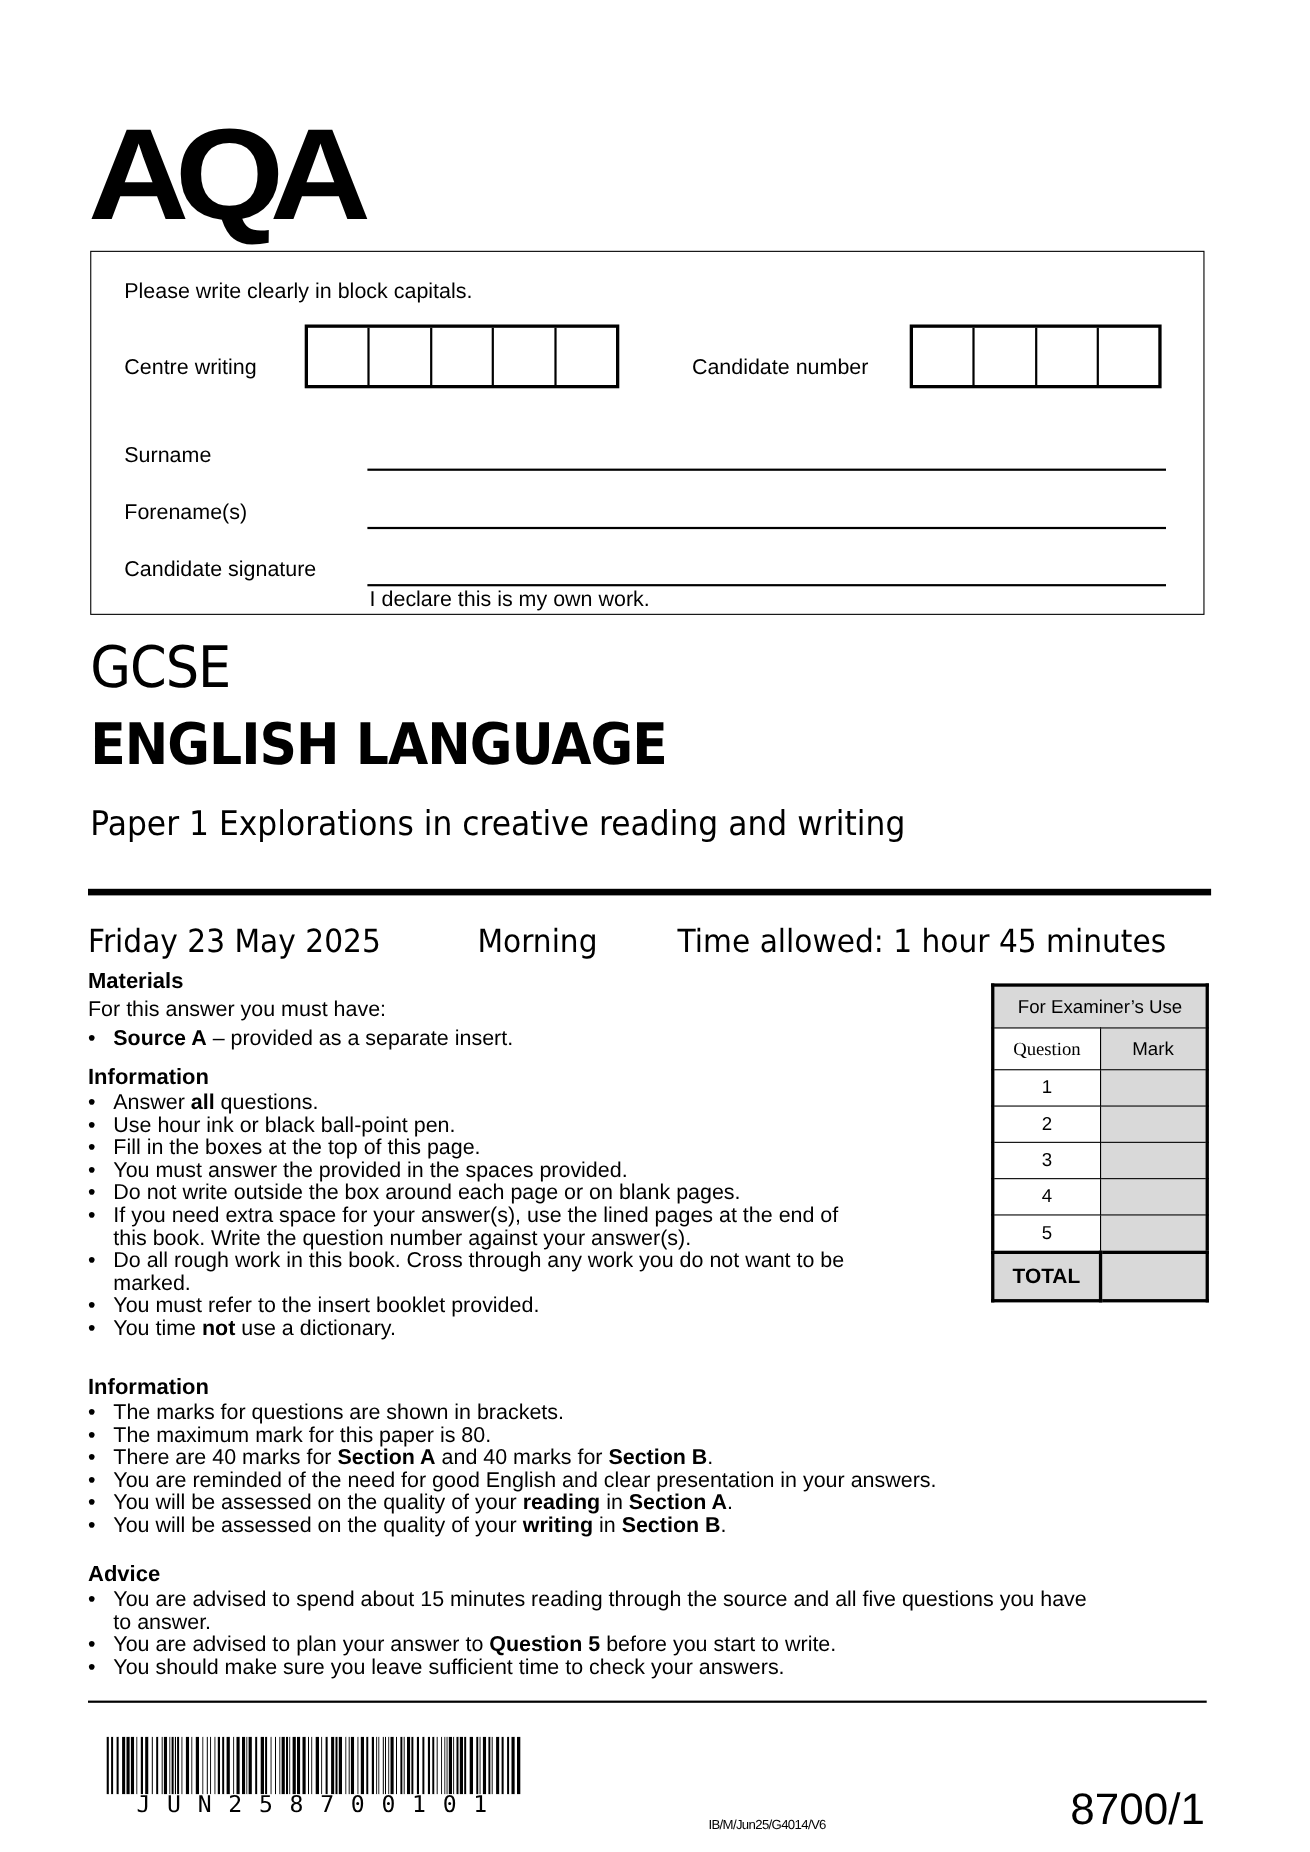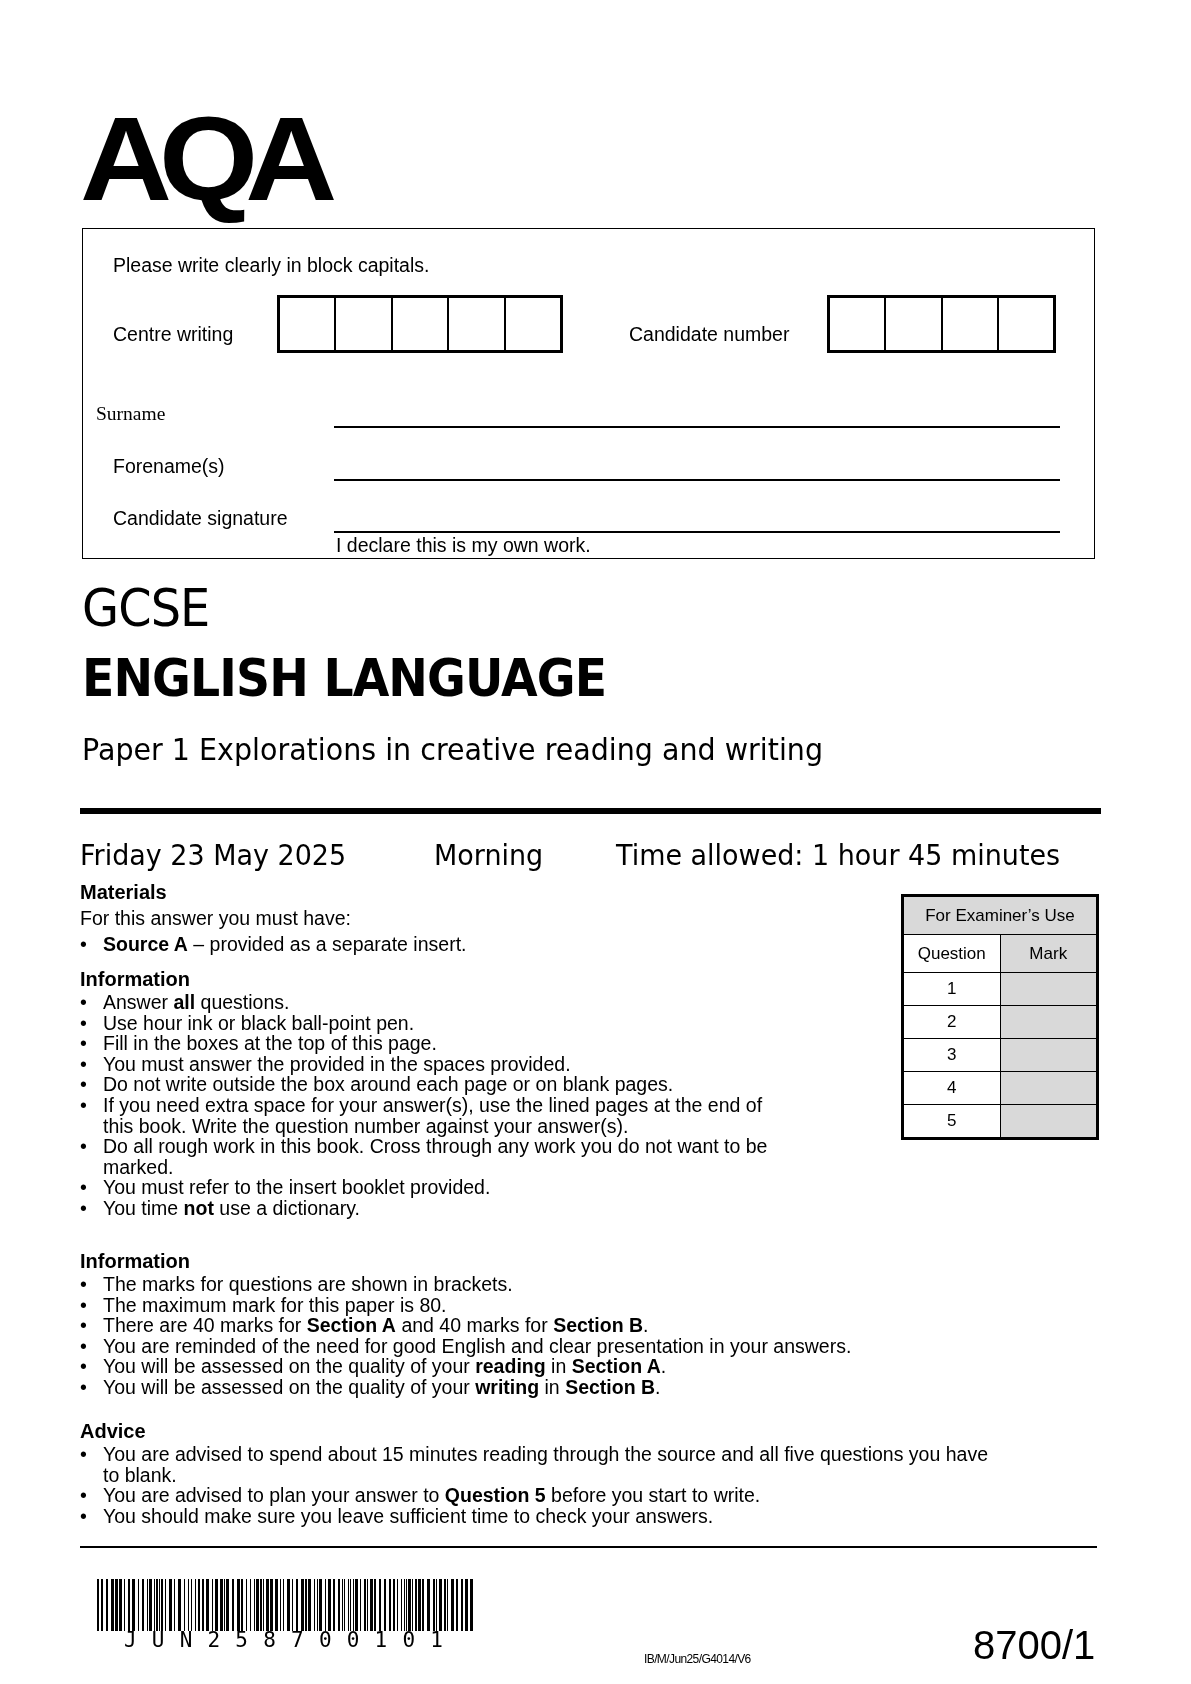--- a/index.html
+++ b/index.html
@@ -56,21 +56,21 @@
 </div>
 
 <div class="abs lbl" style="left:629px; top:323px;">Candidate number</div>
 <div class="abs cells" style="left:827px; top:295px; width:229px;">
   <div class="cell"></div>
   <div class="cell"></div>
   <div class="cell"></div>
   <div class="cell"></div>
 </div>
 
-<div class="abs lbl" style="left:96px; top:403px;font-family:Liberation Serif, serif;">Surname</div>
+<div class="abs lbl" style="left:113px; top:403px;">Surname</div>
 <div class="abs lbl" style="left:338px; top:402px; width:722px; height:22px;"></div>
 <div class="abs wline" style="left:334px; top:426px; width:726px;"></div>
 
 <div class="abs lbl" style="left:113px; top:455px;">Forename(s)</div>
 <div class="abs lbl" style="left:338px; top:455px; width:722px; height:22px;"></div>
 <div class="abs wline" style="left:334px; top:479px; width:726px;"></div>
 
 <div class="abs lbl" style="left:113px; top:507px;">Candidate signature</div>
 <div class="abs lbl" style="left:338px; top:507px; width:722px; height:22px;"></div>
 <div class="abs wline" style="left:334px; top:531px; width:726px;"></div>
@@ -113,52 +113,56 @@
     <div class="bul" style="top: 1293.6px;"><span class="dot">•</span><span>The maximum mark for this paper is 80.</span></div>
     <div class="bul" style="top: 1314.2px;"><span class="dot">•</span><span>There are 40 marks for </span><b>Section A</b><span> and 40 marks for </span><b>Section B</b><span>.</span></div>
     <div class="bul" style="top: 1334.8px;"><span class="dot">•</span><span>You are reminded of the need for good English and clear presentation in your answers.</span></div>
     <div class="bul" style="top: 1355.4px;"><span class="dot">•</span><span>You will be assessed on the quality of your </span><b>reading</b><span> in </span><b>Section A</b><span>.</span></div>
     <div class="bul" style="top: 1376px;"><span class="dot">•</span><span>You will be assessed on the quality of your </span><b>writing</b><span> in </span><b>Section B</b><span>.</span></div>
   </div>
 
 <div class="abs sec-h" style="top:1420px;">Advice</div>
 <div id="advice-list">
     <div class="bul" style="top: 1443px;"><span class="dot">•</span><span>You are advised to spend about 15 minutes reading through the source and all five questions you have</span></div>
-    <div class="cont" style="top: 1463.6px;">to blank.</div>
+    <div class="cont" style="top: 1463.6px;">to answer.</div>
     <div class="bul" style="top: 1484.2px;"><span class="dot">•</span><span>You are advised to plan your answer to </span><b>Question 5</b><span> before you start to write.</span></div>
     <div class="bul" style="top: 1504.8px;"><span class="dot">•</span><span>You should make sure you leave sufficient time to check your answers.</span></div>
   </div>
 
 <table class="exam">
   <tbody>
       <tr class="head">
     <td class="grey" colspan="2">For Examiner’s Use</td>
   </tr>
   <tr class="head">
-    <td class="white" style="width:50%;">Question</td>
+    <td class="white" style="width:50%;font-family:Liberation Serif, serif;">Question</td>
     <td class="grey">Mark</td>
   </tr>
   <tr>
     <td class="white">1</td>
     <td class="grey"></td>
   </tr>
   <tr>
     <td class="white">2</td>
     <td class="grey"></td>
   </tr>
   <tr>
     <td class="white">3</td>
     <td class="grey"></td>
   </tr>
   <tr>
     <td class="white">4</td>
     <td class="grey"></td>
   </tr>
   <tr>
     <td class="white">5</td>
+    <td class="grey"></td>
+  </tr>
+  <tr class="total">
+    <td class="grey">TOTAL</td>
     <td class="grey"></td>
   </tr>
 </tbody>
   </table>
 
 <div class="abs sep"></div>
 <div class="abs barcode" id="barcode">
     <span style="width: 2px;"></span>
     <span style="width: 2px; background: rgb(255, 255, 255);"></span>
     <span style="width: 2px;"></span>

